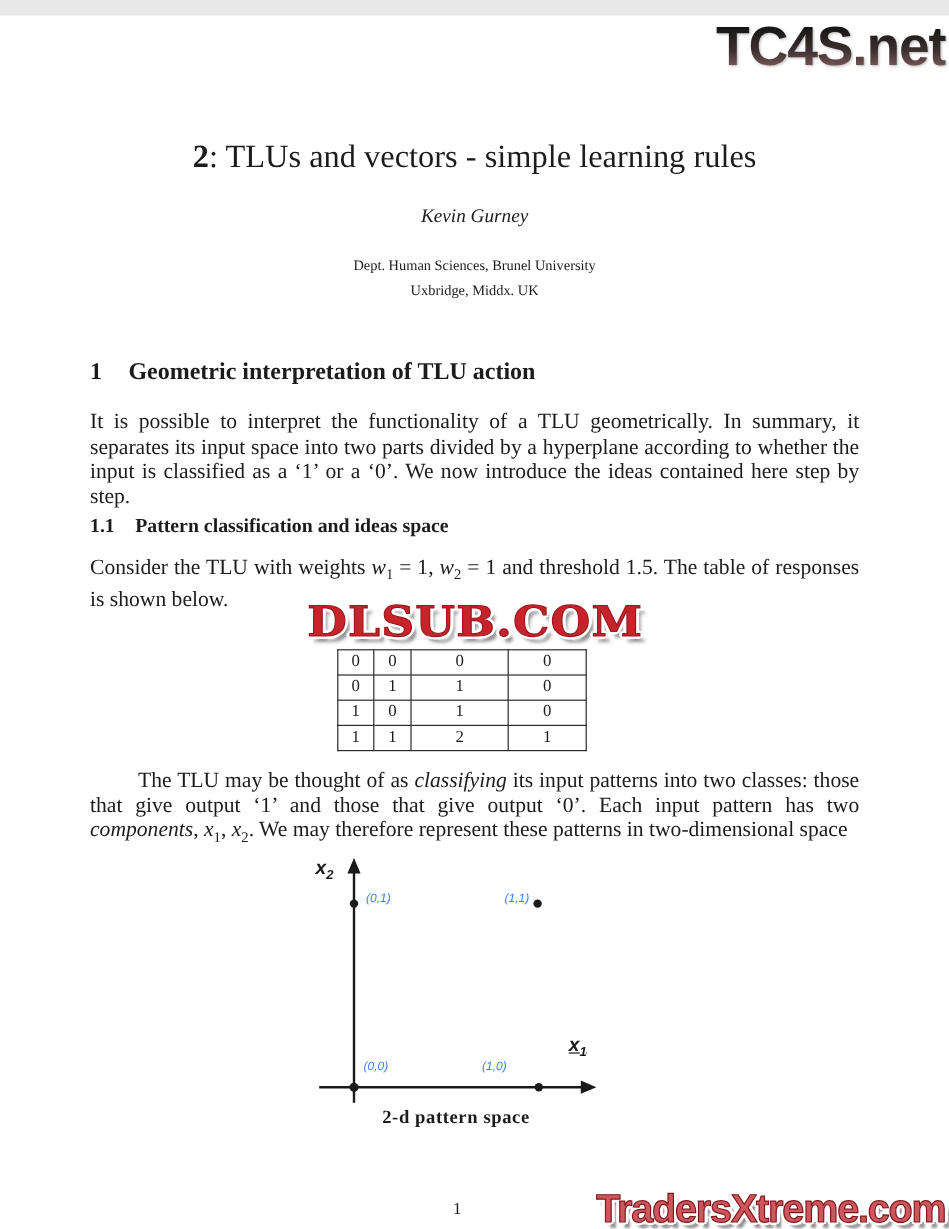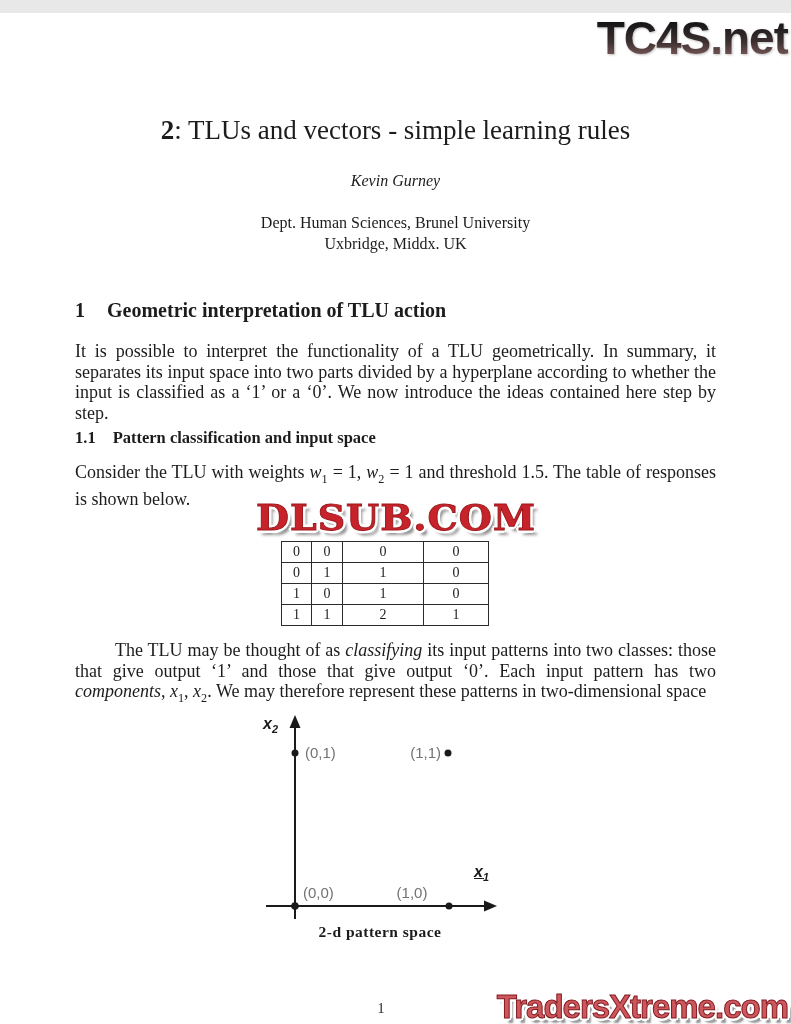--- a/index.html
+++ b/index.html
@@ -46,21 +46,21 @@
     -webkit-text-stroke:1px #7e181d;
     text-shadow:
       -2px -2px 0 #fff, 2px -2px 0 #fff, -2px 2px 0 #fff, 2px 2px 0 #fff,
       -3px 0 0 #fff, 3px 0 0 #fff, 0 -3px 0 #fff, 0 3px 0 #fff,
       4px 5px 2px rgba(120,120,120,0.8);
   }
 
   
   .doc-title{left:75px;top:100px;width:641px;text-align:center;font-size:27px;line-height:34px;}
   .author{left:75px;top:159px;width:641px;text-align:center;font-style:italic;font-size:16px;}
-  .affil{left:75px;width:641px;text-align:center;font-size:16px;}
+  .affil{left:75px;width:641px;text-align:center;font-size:12px;}
   .affil1{top:201px;}
   .affil2{top:222px;}
 
   .h1{left:75px;top:286px;width:641px;display:flex;font-weight:bold;font-size:20px;}
   .h1 .secnum{margin-right:22px;}
   .h2{left:75px;top:415px;width:641px;display:flex;font-weight:bold;font-size:16.5px;}
   .h2 .secnum{margin-right:17px;}
 
   .para{left:75px;width:641px;font-size:18px;line-height:20.5px;text-align:justify;}
   .para1{top:328px;}
@@ -78,21 +78,21 @@
   .resp-table td:nth-child(1){width:29px;}
   .resp-table td:nth-child(2){width:30px;}
   .resp-table td:nth-child(3){width:80px;}
   .resp-table td:nth-child(4){width:64px;}
 
   
   .figure{left:250px;top:702px;width:260px;height:212px;}
   .fig-label{
     position:absolute;
     font-family:"Liberation Sans","DejaVu Sans",sans-serif;
-    font-size:15px;color:#737373;white-space:nowrap;
+    font-size:10px;color:#3b82f6;white-space:nowrap;font-style:italic;
   }
   .axis-label{
     position:absolute;
     font-family:"Liberation Sans","DejaVu Sans",sans-serif;
     font-style:italic;font-size:16px;font-weight:bold;color:#1a1a1a;
   }
   .lbl-x2{left:13px;top:0px;}
   .lbl-01{left:55px;top:29px;}
   .lbl-11{left:157px;top:29px;width:34px;text-align:right;}
   .lbl-00{left:53px;top:169px;}
@@ -119,21 +119,21 @@
   <div class="abs affil affil2">Uxbridge, Middx. UK</div>
 
   <div class="abs h1">
     <span class="secnum">1</span>
     <span>Geometric interpretation of TLU action</span>
   </div>
   <div class="abs para para1">It is possible to interpret the functionality of a TLU geometrically. In summary, it separates its input space into two parts divided by a hyperplane according to whether the input is classified as a ‘1’ or a ‘0’. We now introduce the ideas contained here step by step.</div>
 
   <div class="abs h2">
     <span class="secnum">1.1</span>
-    <span>Pattern classification and input space</span>
+    <span>Pattern classification and ideas space</span>
   </div>
   <div class="abs para para2"><span>Consider the TLU with weights </span><span style="font-style: italic;">w</span><sub>1</sub><span> = 1, </span><span style="font-style: italic;">w</span><sub>2</sub><span> = 1 and threshold 1.5. The table of responses is shown below.</span></div>
 
   <div class="abs dlsub">DLSUB.COM</div>
 
   <div class="abs resp-table">
     <table>
       <tbody>
           <tr>
             <td>0</td>

